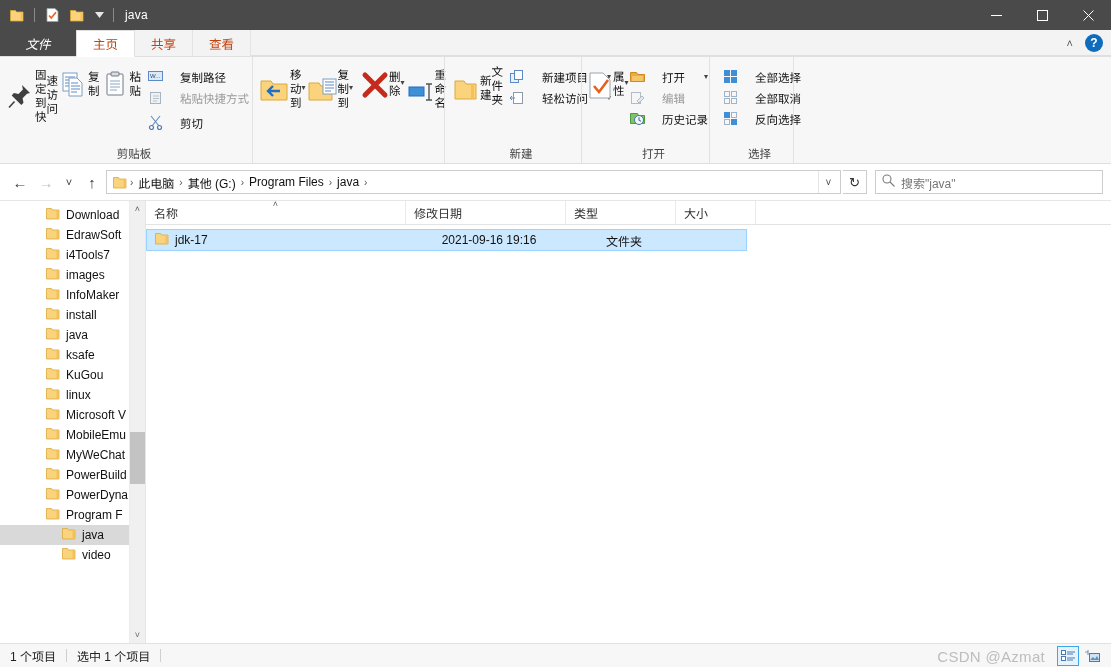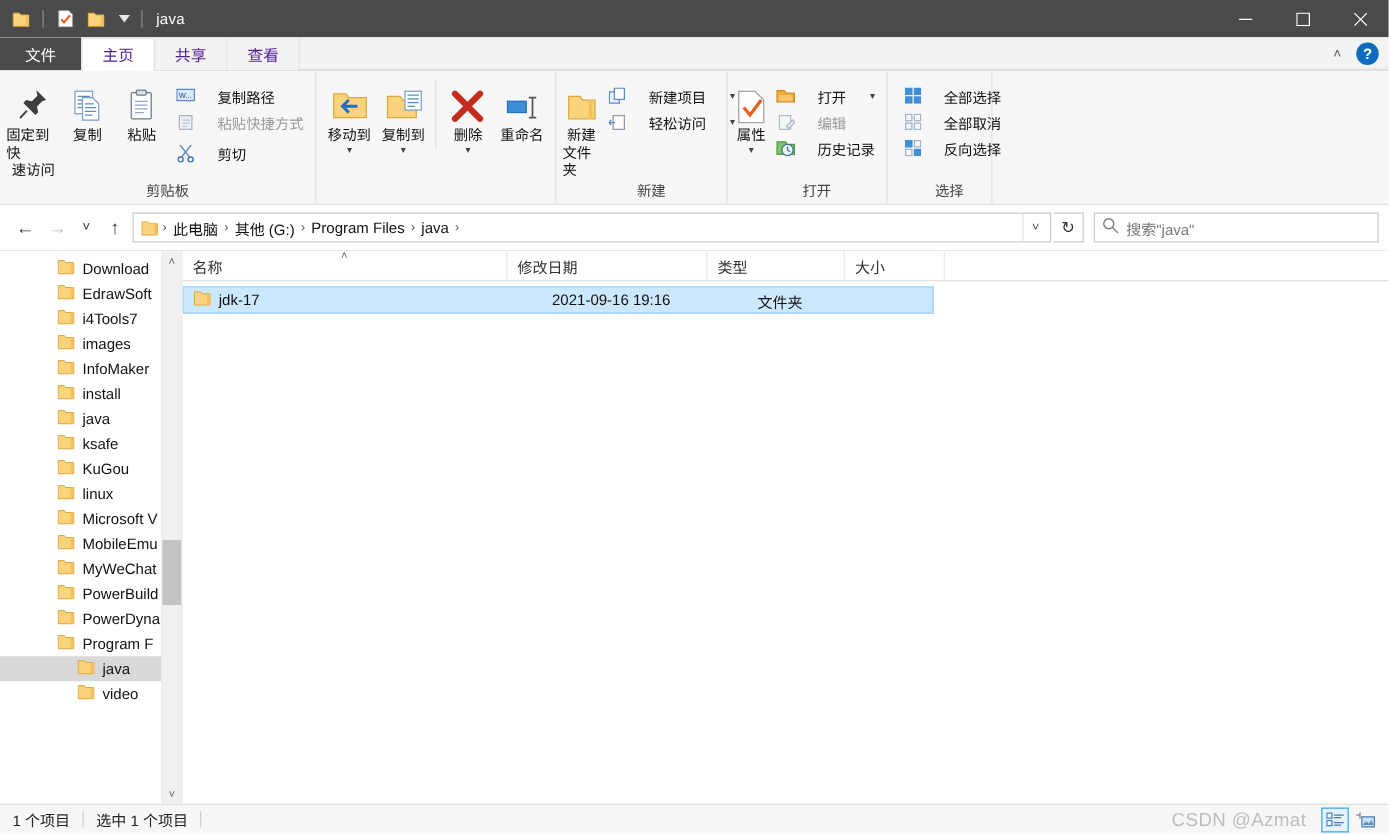--- a/index.html
+++ b/index.html
@@ -27,26 +27,26 @@
   .win-title { margin-left: 8px; font-size: 12px; color: #fff; letter-spacing: .2px; }
   .win-ctrls { margin-left: auto; display: flex; height: 30px; }
   .win-ctrl { width: 46px; height: 30px; display:flex; align-items:center; justify-content:center; color:#fff; }
 
   
   .tabstrip {
     height: 27px; background: #fff; display: flex; align-items: stretch; flex:none;
     border-bottom: 1px solid #dfdfdf; position: relative;
   }
   .tab-file {
-    width: 65px; background: #4a4a4a; color: #fff;
-    display:flex; align-items:center; justify-content:center; font-size: 12.5px;
+    width: 76px; background: #4a4a4a; color: #fff;
+    display:flex; align-items:center; justify-content:center; font-size: 12.5px; font-style: italic;
   }
   .tab {
     padding: 0 16px; display: flex; align-items: center; justify-content:center;
-    font-size: 12.5px; color: #4c1d95; background: #f3f3f3;
+    font-size: 12.5px; color: #c2410c; background: #f3f3f3;
     border-right: 1px solid #e3e3e3;
   }
   .tab.active { background: #fff; border-top: 1px solid #dfdfdf; border-left:1px solid #dfdfdf; border-right:1px solid #dfdfdf; border-bottom: 1px solid #fff; margin-bottom:-1px; }
   .tabstrip .filler { flex: 1; background: #f3f3f3; border-bottom: 1px solid #dfdfdf; }
   .tab-right { display:flex; align-items:center; gap: 8px; padding-right: 8px; background:#f3f3f3; border-bottom:1px solid #dfdfdf;}
   .help-btn {
     width: 18px; height: 18px; border-radius: 50%; background:#0f6cbd; color:#fff;
     font-size: 12px; font-weight: bold; display:flex; align-items:center; justify-content:center;
   }
   .collapse-chevron { color:#555; font-size: 11px; padding: 0 4px; }
@@ -55,21 +55,21 @@
   .ribbon {
     height: 107px; background: #f7f7f7; border-bottom: 1px solid #dfdfdf;
     display: flex; flex: none; position: relative; overflow:hidden;
   }
   .rgroup { display: flex; flex-direction: column; height: 107px; position: relative; }
   .rgroup + .rgroup { border-left: 1px solid #e2e2e2; }
   .rgroup-body { flex: 1; display: flex; align-items: flex-start; padding: 4px 5px 0 5px; }
   .rgroup-label { height: 18px; font-size: 11.5px; color: #444; text-align: center; line-height: 16px; margin-left: 16px; }
 
   .big-btn {
-    width: 54px; display: flex; flex-direction: column; align-items: center;
+    width: 54px; display: flex; flex-direction: row; align-items: center;
     padding-top: 4px; font-size: 11.5px; color: #111; line-height: 14px; 
   }
   .big-btn .ico { height: 34px; display:flex; align-items: flex-end; justify-content:center; }
   .big-btn .lbl { margin-top: 3px; }
   .big-btn .caret { font-size: 8px; line-height:7px; color:#444; }
 
   .small-col { display: flex; flex-direction: column; padding-top: 5px; }
   .small-btn { display:flex; align-items:center; gap: 17px; height: 21px; padding: 0 4px; font-size: 11.5px; color:#111; white-space: nowrap; }
   .small-btn .ico { width: 16px; height: 16px; display:flex; align-items:center; justify-content:center; }
   .small-btn .caret { font-size: 8px; color:#444; margin-left:2px;}

